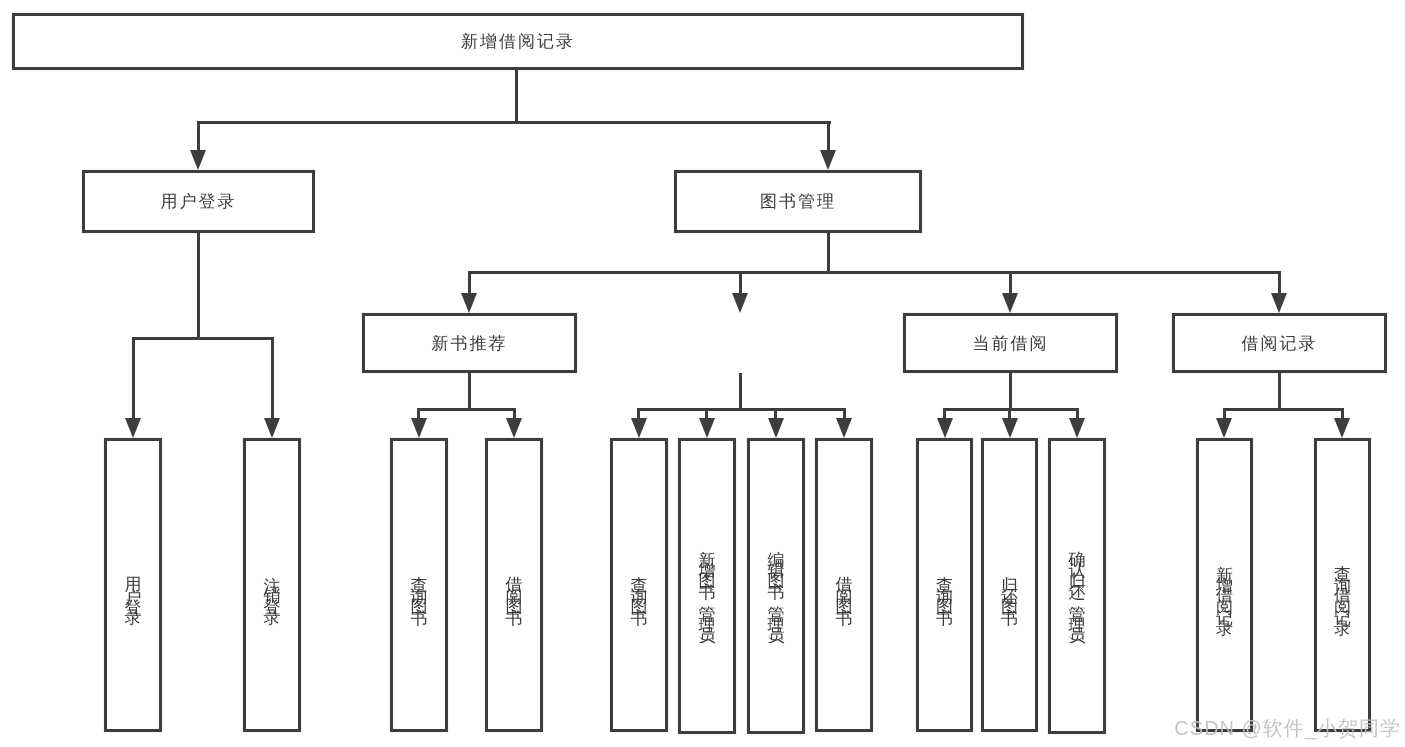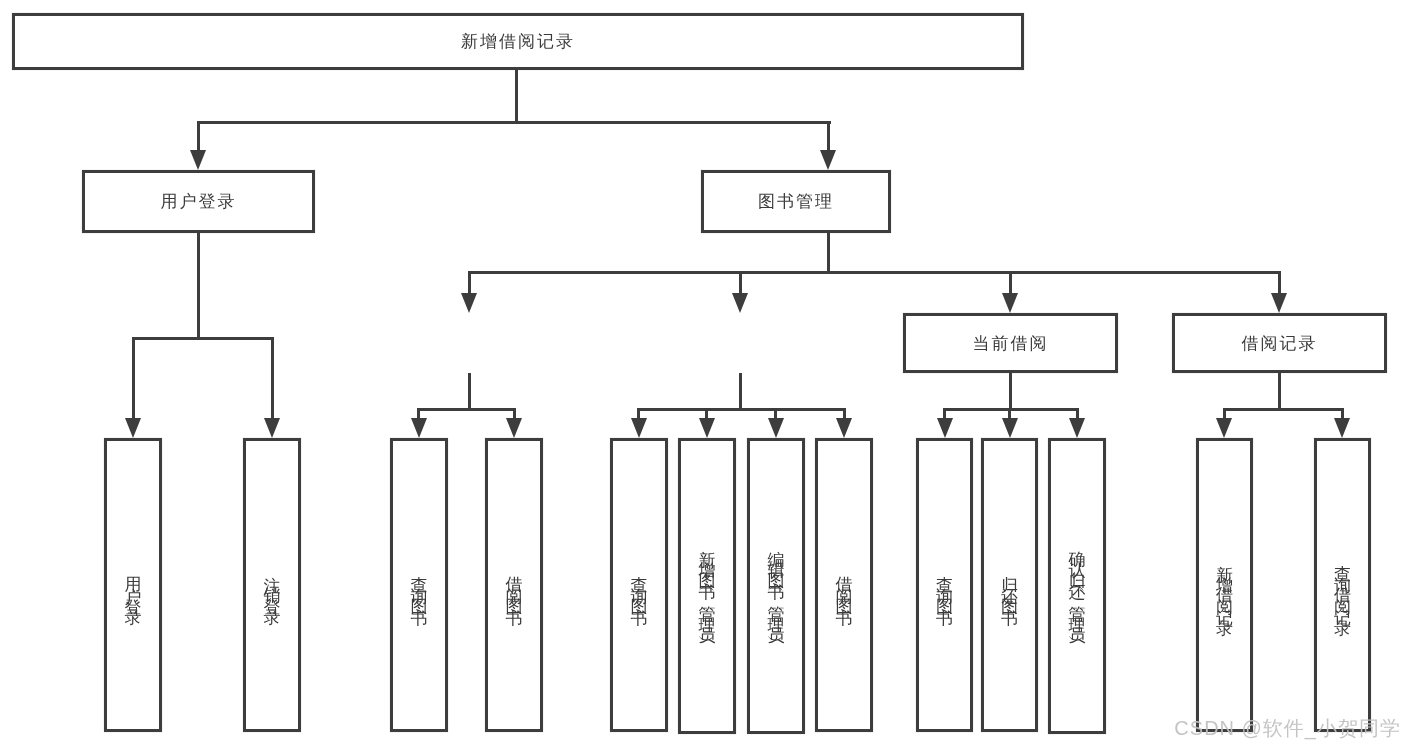--- a/index.html
+++ b/index.html
@@ -78,21 +78,21 @@
   <div class="line" style="left:515px; top:70px; width:3px; height:51px;"></div>
   <div class="line" style="left:197px; top:121px; width:634px; height:3px;"></div>
   <div class="line" style="left:197px; top:121px; width:3px; height:30px;"></div>
   <div class="arrow" style="left:190px; top:150px;"></div>
   <div class="line" style="left:827px; top:121px; width:3px; height:30px;"></div>
   <div class="arrow" style="left:820px; top:150px;"></div>
 
   <div class="node" style="left:82px; top:170px; width:233px; height:63px;">
     <span>用户登录</span>
   </div>
-  <div class="node" style="left:701px; top:170px; width:190px; height:63px;">
+  <div class="node" style="left:674px; top:170px; width:248px; height:63px;">
     <span>图书管理</span>
   </div>
 
   <div class="line" style="left:197px; top:233px; width:3px; height:104px;"></div>
   <div class="line" style="left:132px; top:337px; width:142px; height:3px;"></div>
   <div class="line" style="left:132px; top:337px; width:3px; height:81px;"></div>
   <div class="arrow" style="left:125px; top:418px;"></div>
   <div class="line" style="left:271px; top:337px; width:3px; height:81px;"></div>
   <div class="arrow" style="left:264px; top:418px;"></div>
 
@@ -100,20 +100,23 @@
   <div class="line" style="left:468px; top:271px; width:813px; height:3px;"></div>
   <div class="line" style="left:468px; top:271px; width:3px; height:22px;"></div>
   <div class="arrow" style="left:461px; top:293px;"></div>
   <div class="line" style="left:739px; top:271px; width:3px; height:22px;"></div>
   <div class="arrow" style="left:732px; top:293px;"></div>
   <div class="line" style="left:1009px; top:271px; width:3px; height:22px;"></div>
   <div class="arrow" style="left:1002px; top:293px;"></div>
   <div class="line" style="left:1278px; top:271px; width:3px; height:22px;"></div>
   <div class="arrow" style="left:1271px; top:293px;"></div>
 
+  <div class="node" style="left:362px; top:313px; width:215px; height:60px;">
+    <span>新书推荐</span>
+  </div>
   <div class="node" style="left:903px; top:313px; width:215px; height:60px;">
     <span>当前借阅</span>
   </div>
   <div class="node" style="left:1172px; top:313px; width:215px; height:60px;">
     <span>借阅记录</span>
   </div>
 
   <div class="line" style="left:468px; top:373px; width:3px; height:35px;"></div>
   <div class="line" style="left:417px; top:408px; width:99px; height:3px;"></div>
   <div class="line" style="left:417px; top:408px; width:3px; height:10px;"></div>

